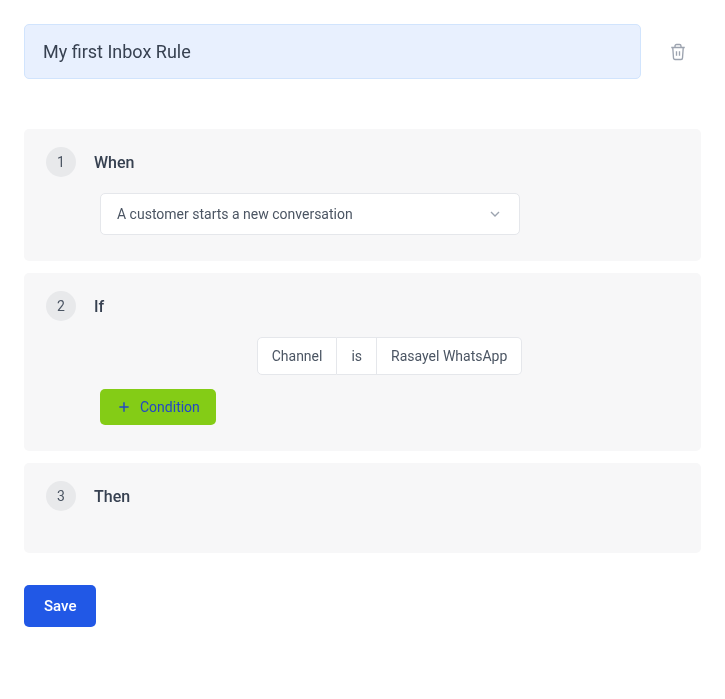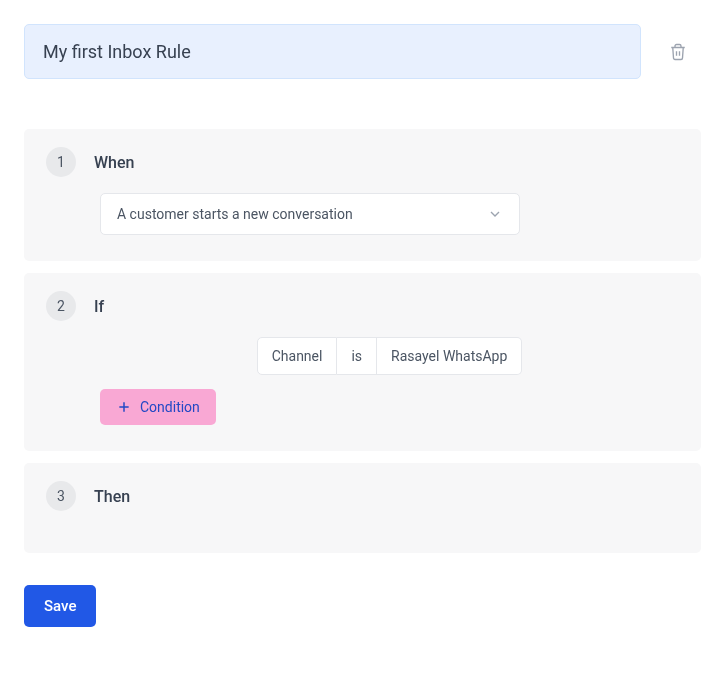--- a/index.html
+++ b/index.html
@@ -105,21 +105,21 @@
       border-bottom-left-radius: 5px;
     }
     .pill:last-child {
       border-top-right-radius: 5px;
       border-bottom-right-radius: 5px;
     }
     .pill + .pill {
       border-left: none;
     }
     .add-btn {
-      background: #f9a8d4;
+      background: #84cc16;
       border: none;
       border-radius: 5px;
       padding: 10px 16px;
       display: inline-flex;
       align-items: center;
       gap: 8px;
       color: #2248c5;
       font-size: 14px;
       cursor: pointer;
       width: fit-content;

